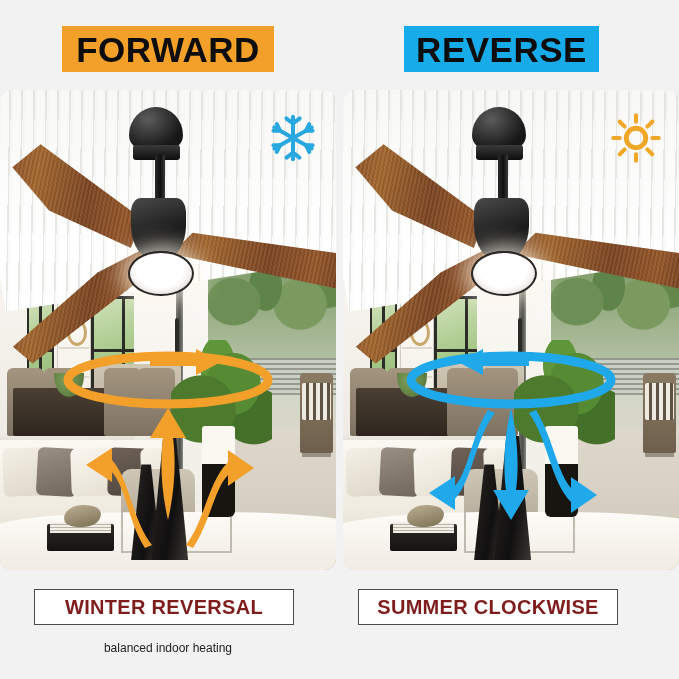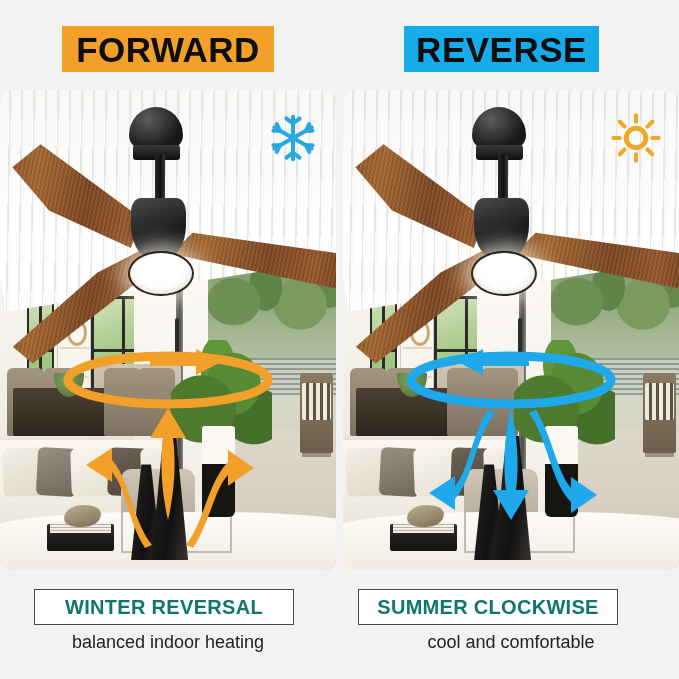--- a/index.html
+++ b/index.html
@@ -282,28 +282,28 @@
   .flow{position:absolute;left:0;top:0;width:100%;height:100%;pointer-events:none;}
 
   
   .wx{position:absolute;right:5%;top:4.5%;width:52px;height:52px;}
 
   
   .cap-box{
     position:absolute;top:589px;height:34px;
     background:#ffffff;border:1px solid #4a4a4a;
     display:flex;align-items:center;justify-content:center;
-    font-size:20px;font-weight:bold;color:#0f766e;letter-spacing:.3px;
+    font-size:20px;font-weight:bold;color:#7f1d1d;letter-spacing:.3px;
   }
   .cap-box.left{left:34px;width:258px;}
   .cap-box.right{left:358px;width:258px;}
   .cap-sub{
     position:absolute;top:629px;height:26px;
-    display:flex;align-items:center;justify-content:center;
-    font-size:18px;color:#222;
+    display:flex;align-items:flex-end;justify-content:center;
+    font-size:12px;color:#222;
   }
   .cap-sub.left{left:0px;width:336px;}
   .cap-sub.right{left:343px;width:336px;}
 </style>
 </head>
 <body>
 
 <div class="stage">
 
   <div class="badge fwd">
@@ -517,17 +517,14 @@
   <div class="cap-box left">
     <span>WINTER REVERSAL</span>
   </div>
   <div class="cap-sub left">
     <span>balanced indoor heating</span>
   </div>
 
   <div class="cap-box right">
     <span>SUMMER CLOCKWISE</span>
   </div>
-  <div class="cap-sub right">
-    <span>cool and comfortable</span>
-  </div>
 
 </div>
 
 </body></html>

